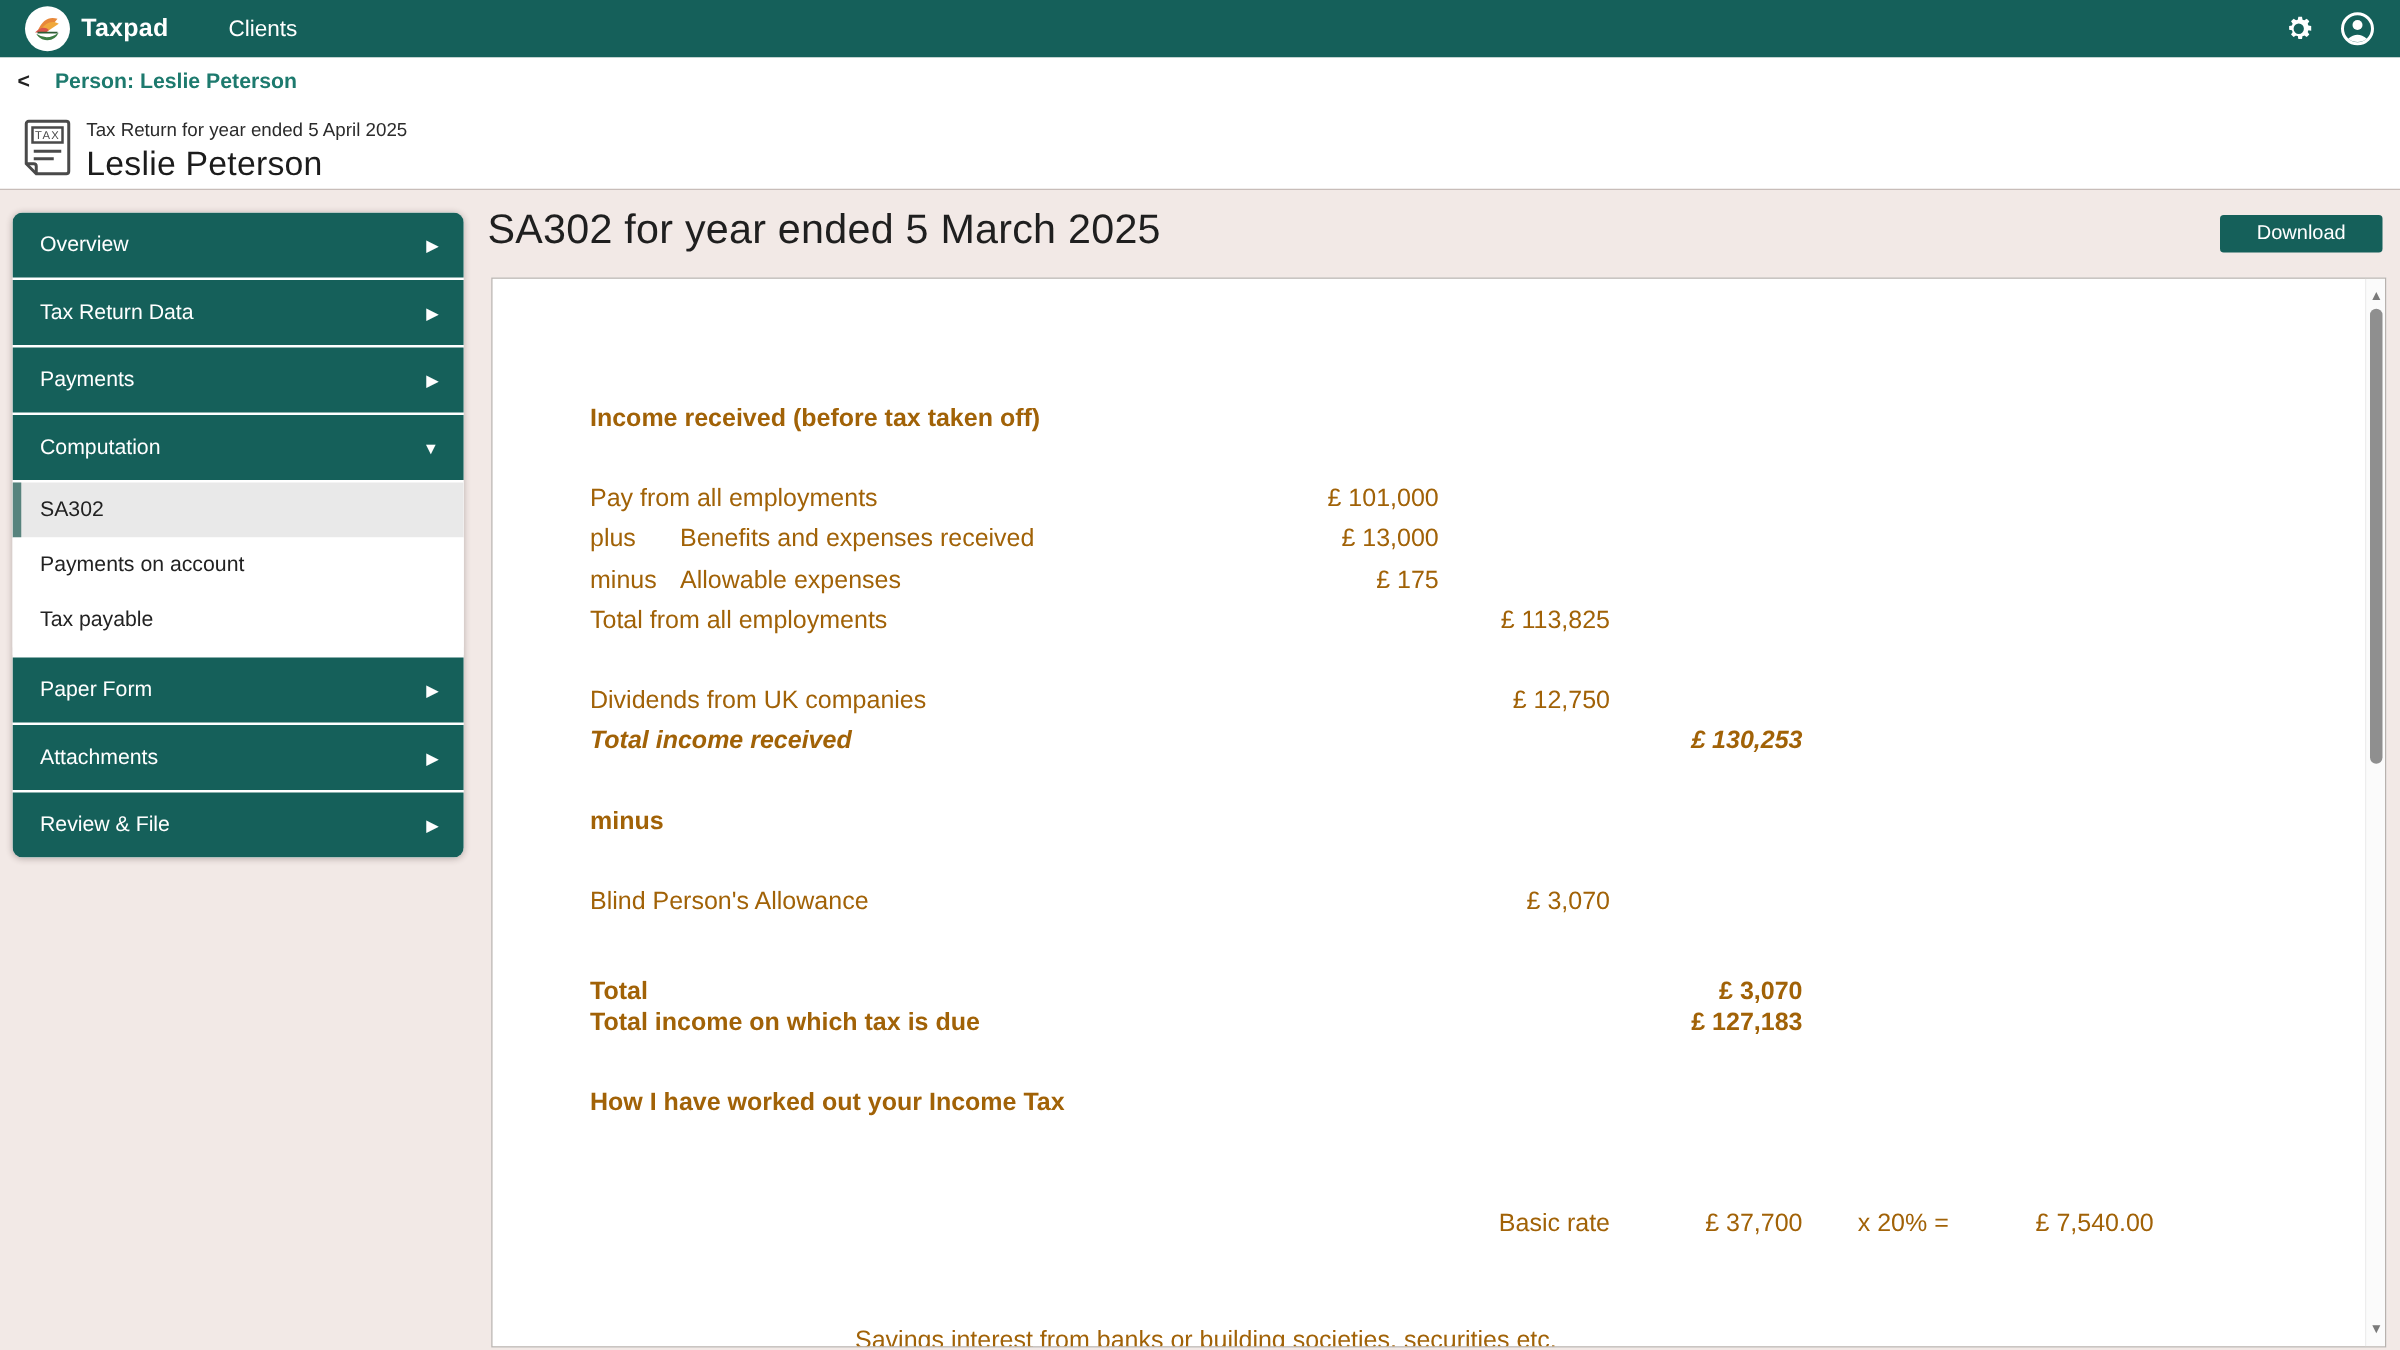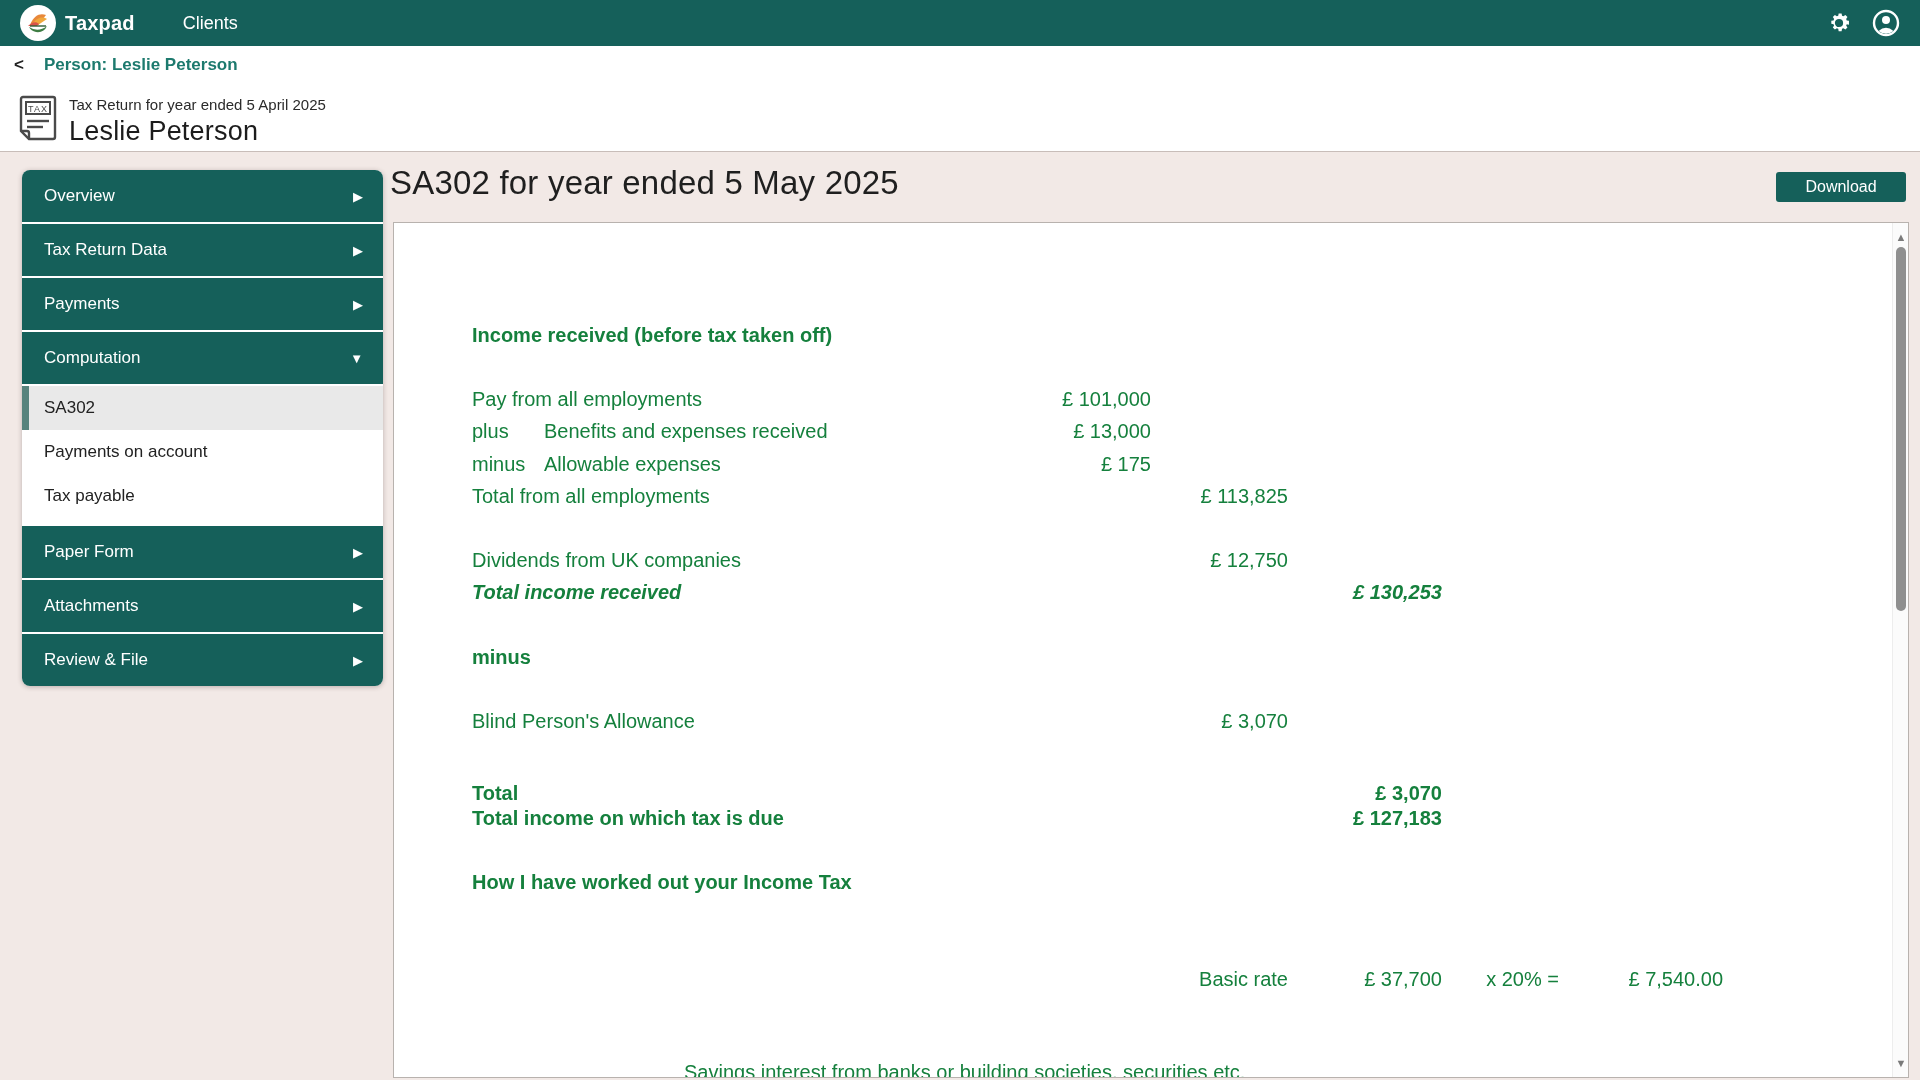--- a/index.html
+++ b/index.html
@@ -38,21 +38,21 @@
     position:absolute; left:0; top:84px; width:1920px; height:68px;
     background:#ffffff; border-bottom:1px solid #c8bdb9;
     display:flex; align-items:flex-start; padding:10px 0 0 17px;
   }
   .header-texts { margin-left:10px; display:flex; flex-direction:column; }
   .header-subtitle { font-size:15px; color:#2b2b2b; margin-top:2px; }
   .header-title { font-size:27px; color:#1c1c1c; margin-top:3px; letter-spacing:.2px; }
 
   
   .sidebar {
-    position:absolute; left:22px; top:170px; width:361px;
+    position:absolute; left:10px; top:170px; width:361px;
     background:#ffffff; border-radius:8px; overflow:hidden;
     box-shadow:0 1px 5px rgba(60,40,35,.3);
   }
   .side-btn {
     height:52px; background:#15605a; color:#ffffff;
     display:flex; align-items:center; padding:0 20px 0 22px;
     font-size:17px; font-weight:500; cursor:pointer; margin-bottom:2px;
   }
   .side-btn:last-child { margin-bottom:0; }
   .side-btn .arrow { margin-left:auto; font-size:13px; line-height:1; }
@@ -74,21 +74,21 @@
     background:#15605a; color:#ffffff; font-size:16px; border:none; border-radius:3px;
     cursor:pointer; font-family:"Liberation Sans", sans-serif;
   }
 
   
   .doc-panel {
     position:absolute; left:393px; top:222px; width:1516px; height:856px;
     background:#ffffff; border:1px solid #b8b2ae; overflow:hidden;
   }
   .doc-content { position:absolute; left:0; top:0; right:16px; bottom:0; }
-  .doc-row { position:absolute; left:0; right:0; height:32px; font-size:20px; color:#15803d; }
+  .doc-row { position:absolute; left:0; right:0; height:32px; font-size:20px; color:#a16207; }
   .doc-row span { position:absolute; top:4px; white-space:nowrap; }
   .doc-row .lbl    { left:78px; }
   .doc-row .prefix { left:78px; }
   .doc-row .sub    { left:150px; }
   .doc-row .ind1   { left:242px; }
   .doc-row .ind2   { left:290px; }
   .doc-row .amt { left:0; text-align:right; }
   .doc-row .c1 { width:757px; }
   .doc-row .c2 { width:894px; }
   .doc-row .c3 { width:1048px; }
@@ -194,21 +194,21 @@
     <div class="side-btn">
       <span>Attachments</span>
       <span class="arrow">▶</span>
     </div>
     <div class="side-btn">
       <span>Review &amp; File</span>
       <span class="arrow">▶</span>
     </div>
   </div>
 
-<div class="main-title">SA302 for year ended 5 May 2025</div>
+<div class="main-title">SA302 for year ended 5 March 2025</div>
 <button class="download-btn">Download</button>
 
 <div class="doc-panel">
   <div class="doc-content" id="doc-content">
       <div class="doc-row bold" style="top: 97px;">
         <span class="lbl">Income received (before tax taken off)</span>
       </div>
       <div class="doc-row" style="top: 161px;">
         <span class="lbl">Pay from all employments</span>
         <span class="amt c1">£ 101,000</span>

